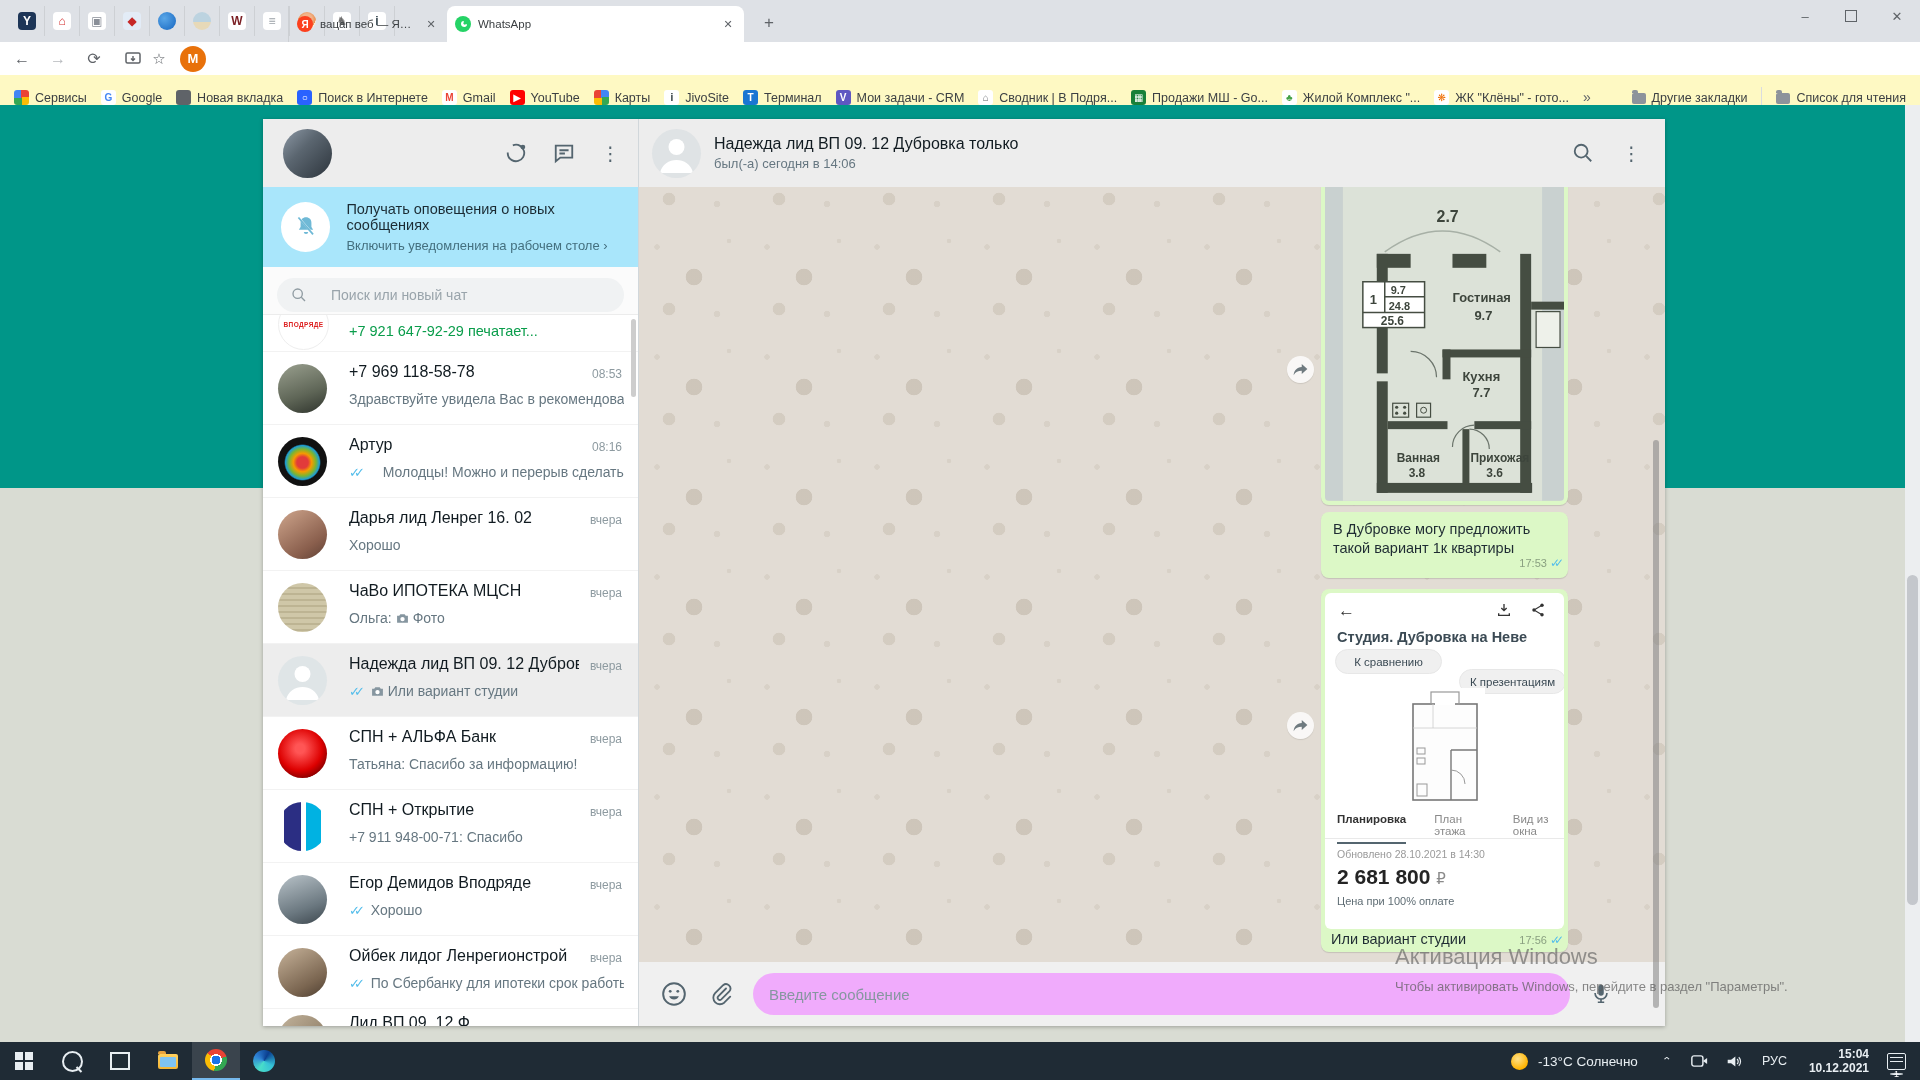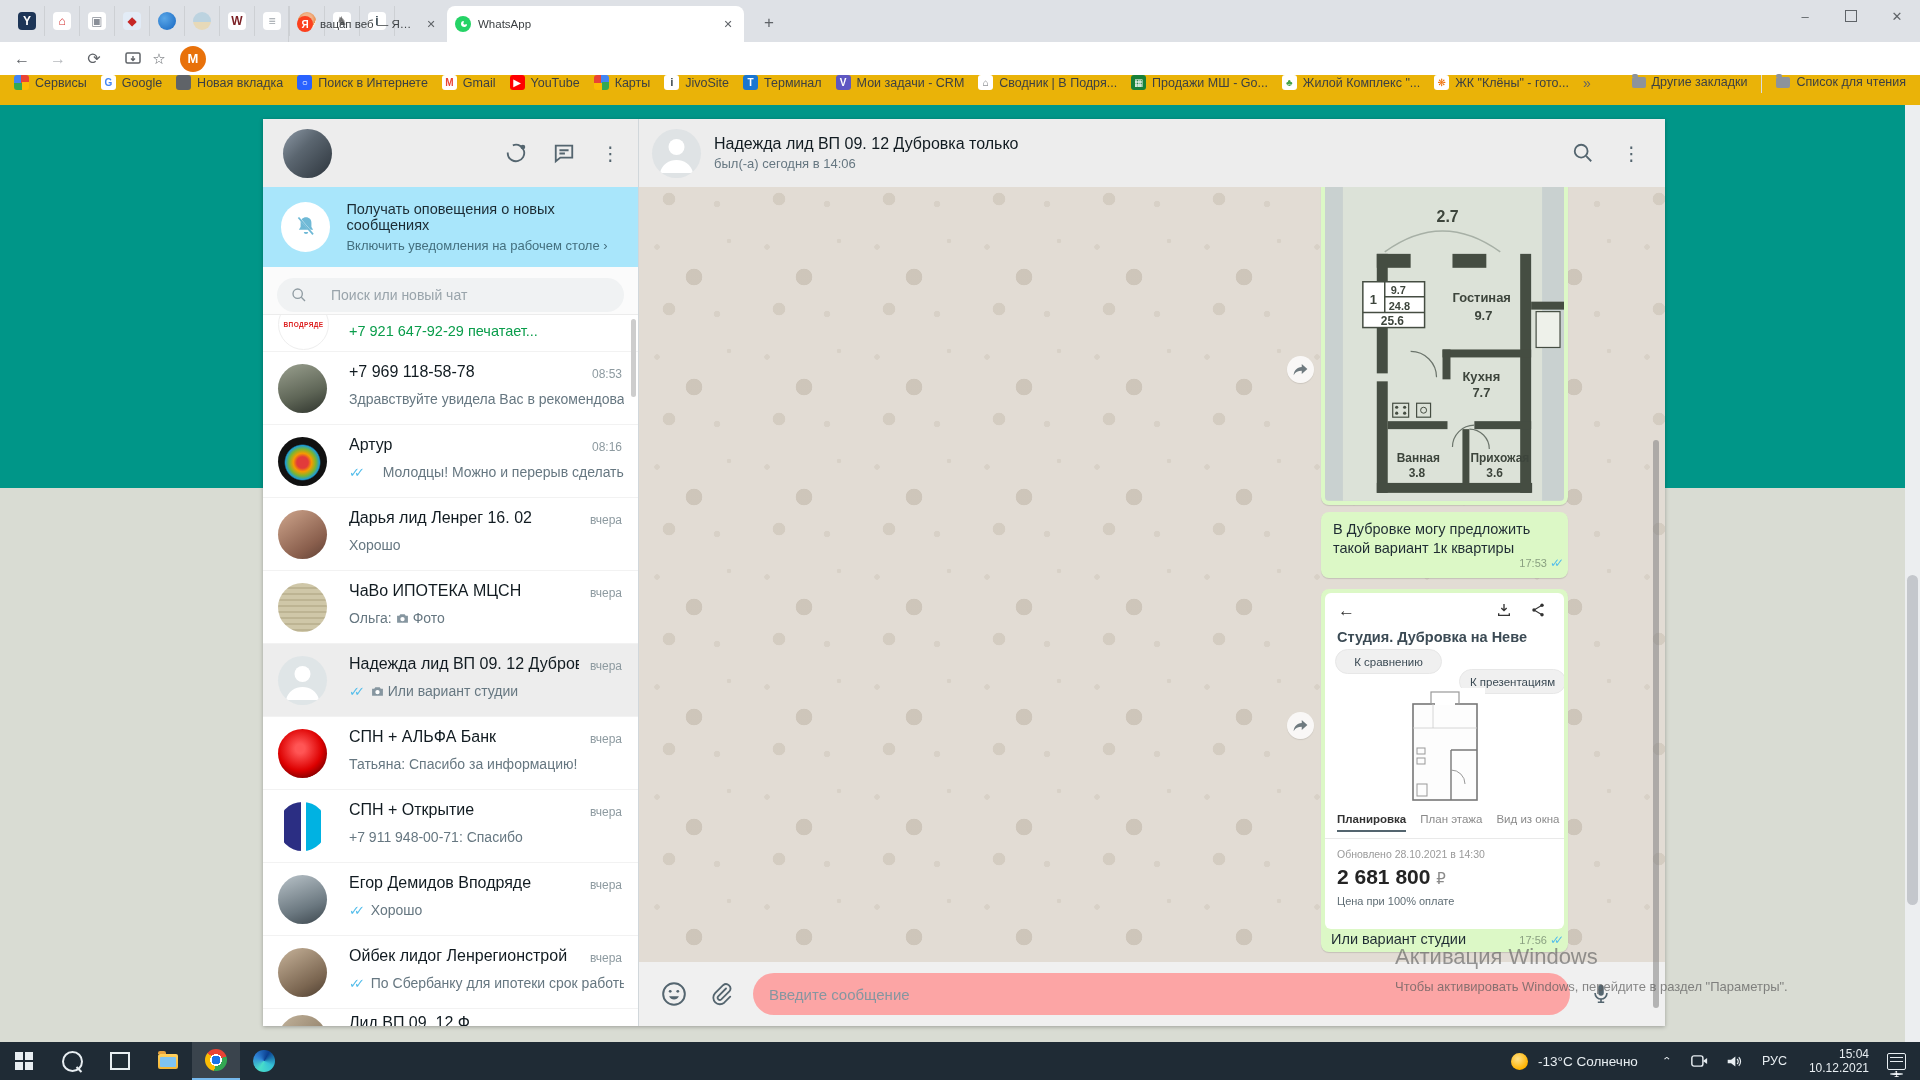--- a/index.html
+++ b/index.html
@@ -28,21 +28,21 @@
   .nav-ic{width:28px;height:28px;display:flex;align-items:center;justify-content:center;font-size:16px;color:#5f6368;margin-left:8px;border-radius:50%;}
   .nav-ic.dim{color:#b6b9bd;}
   .omnibox{margin-left:10px;width:1560px;height:28px;background:#f1f3f4;border-radius:14px;display:flex;align-items:center;padding:0 14px;box-sizing:border-box;}
   .lock-ic{width:10px;height:8px;border:1.6px solid #5f6368;border-radius:2px;position:relative;margin-right:10px;margin-top:4px;}
   .lock-ic:before{content:"";position:absolute;left:1px;top:-6px;width:4px;height:5px;border:1.6px solid #5f6368;border-bottom:none;border-radius:4px 4px 0 0;}
   .url-text{font-size:13.5px;color:#202124;}
   .bar-right{display:flex;align-items:center;margin-left:12px;}
   .bar-ic{width:26px;height:26px;display:flex;align-items:center;justify-content:center;color:#5f6368;font-size:15px;}
   .profile-chip{width:26px;height:26px;border-radius:50%;background:#e8710a;color:#fff;font-size:13px;font-weight:bold;
     display:flex;align-items:center;justify-content:center;margin-left:8px;}
-  .bookmarks{left:0;top:75px;width:1920px;height:30px;background:#eab308;display:flex;align-items:flex-start;border-bottom:1px solid #e8eaed;}
+  .bookmarks{left:0;top:75px;width:1920px;height:30px;background:#fef9c3;display:flex;align-items:flex-end;border-bottom:1px solid #e8eaed;}
   .bm{display:flex;align-items:center;margin-left:14px;font-size:12.5px;color:#3c4043;white-space:nowrap;}
   .bm-ic{width:15px;height:15px;border-radius:3px;margin-right:6px;display:flex;align-items:center;justify-content:center;font-size:10px;font-weight:bold;}
   .bm-overflow{margin-left:14px;color:#5f6368;font-size:14px;}
   .bm-spacer{flex:1;}
   .mini-folder{width:14px;height:11px;background:#8d939b;border-radius:2px;position:relative;margin-right:6px;}
   .mini-folder:before{content:"";position:absolute;top:-3px;left:0;width:6px;height:3px;background:#8d939b;border-radius:2px 2px 0 0;}
   .bm-sep{width:1px;height:18px;background:#dadce0;margin-left:14px;}
   
   .teal-band{left:0;top:105px;width:1920px;height:383px;background:#009688;}
   .page-scrollbar{right:0;top:105px;width:15px;height:937px;background:#eceef0;}
@@ -108,35 +108,35 @@
   .card-toolbar{position:absolute;left:0;top:0;width:100%;height:34px;}
   .card-back{position:absolute;left:13px;top:8px;font-size:17px;color:#333;}
   .card-dl{position:absolute;right:52px;top:9px;color:#333;}
   .card-share{position:absolute;right:18px;top:9px;color:#333;}
   .card-title{position:absolute;left:12px;top:36px;font-size:14.5px;font-weight:bold;color:#3b4a54;}
   .card-btn{position:absolute;top:56px;height:25px;border-radius:13px;background:#f0f0f0;border:1px solid #e7e7e7;
     font-size:11.5px;color:#3b4a54;display:flex;align-items:center;justify-content:center;box-sizing:border-box;}
   .card-btn.b1{left:10px;width:107px;}
   .card-btn.b2{left:134px;width:107px;margin-top:20px;}
   .card-thumb{position:absolute;left:80px;top:95px;}
-  .card-tabs{position:absolute;left:12px;top:220px;display:flex;gap:14px;font-size:11.5px;color:#8a8a8a;}
+  .card-tabs{position:absolute;left:12px;top:220px;display:flex;gap:28px;font-size:11.5px;color:#8a8a8a;}
   .card-tab.active{color:#333;font-weight:bold;position:relative;}
   .card-tab.active:after{content:"";position:absolute;left:0;right:0;bottom:-7px;height:2px;background:#54656f;}
   .card-div{position:absolute;left:0;top:245px;width:100%;height:1px;background:#e9e9e9;}
   .card-upd{position:absolute;left:12px;top:255px;font-size:10.5px;color:#9a9a9a;}
   .card-price{position:absolute;left:12px;top:272px;font-size:21px;font-weight:bold;color:#242424;}
   .card-cur{font-size:15px;font-weight:normal;color:#8a8a8a;}
   .card-note{position:absolute;left:12px;top:302px;font-size:11px;color:#5f6d74;}
   .card-caption{position:absolute;left:10px;bottom:5px;font-size:14.5px;color:#1f2c33;}
   .fwd-btn{position:absolute;width:27px;height:27px;border-radius:50%;background:rgba(255,255,255,.78);
     display:flex;align-items:center;justify-content:center;box-shadow:0 1px 1px rgba(0,0,0,.1);}
   
   .inputbar{left:0;bottom:0;width:100%;height:64px;background:#f0f0f0;display:flex;align-items:center;z-index:5;}
   .ib-ic{color:#54656f;margin-left:22px;display:flex;align-items:center;}
-  .msg-input{margin-left:20px;width:817px;height:42px;background:#fca5a5;border-radius:21px;border:none;outline:none;
+  .msg-input{margin-left:20px;width:817px;height:42px;background:#f0abfc;border-radius:21px;border:none;outline:none;
     padding:0 16px;font-size:15px;color:#3b4a54;font-family:inherit;box-sizing:border-box;}
   .msg-input::placeholder{color:#8696a0;}
   .mic{margin-left:20px;color:#54656f;}
   
   .watermark{left:1395px;top:944px;z-index:50;pointer-events:none;color:rgba(92,92,92,.62);}
   .wm1{font-size:22px;}
   .wm2{font-size:13px;margin-top:9px;color:rgba(92,92,92,.72);}
   
   .taskbar{left:0;top:1042px;width:1920px;height:38px;background:#1f2b35;display:flex;align-items:center;color:#e8eef2;}
   .tb-cell{width:48px;height:38px;display:flex;align-items:center;justify-content:center;}
@@ -152,21 +152,21 @@
   .chrome-ic{width:22px;height:22px;border-radius:50%;
     background:radial-gradient(circle,#1a73e8 0 28%,#fff 29% 37%,transparent 38%),
     conic-gradient(from -50deg,#ea4335 0 120deg,#34a853 0 240deg,#fbbc05 0 360deg);}
   .edge-ic{width:22px;height:22px;border-radius:50%;background:conic-gradient(from 210deg,#49dec9,#2f83d6,#0a3e8f,#35c1d6,#49dec9);}
   .tray{margin-left:auto;display:flex;align-items:center;gap:0;}
   .sun{width:17px;height:17px;border-radius:50%;background:radial-gradient(circle at 40% 35%,#ffe28a,#ffb300 70%);margin-right:10px;}
   .tray-txt{font-size:13.5px;margin-right:14px;}
   .caret{font-size:12px;margin:0 10px;transform:scaleY(.8);}
   .tray-ic{margin:0 9px;display:flex;align-items:center;color:#e8eef2;}
   .lang{font-size:12.5px;margin:0 10px;}
-  .clock{font-size:12px;text-align:right;line-height:14px;margin:0 12px;}
+  .clock{font-size:12px;text-align:right;line-height:14px;margin:0 12px;font-weight:bold;}
   .notif{position:relative;width:17px;height:15px;border:1.7px solid #e8eef2;border-radius:2px;margin:0 14px 0 6px;}
   .notif i{position:absolute;left:2px;right:2px;height:1.5px;background:#e8eef2;}
   .badge{position:absolute;right:-7px;bottom:-6px;width:13px;height:13px;border-radius:50%;background:#4d5860;
     color:#fff;font-size:9px;display:flex;align-items:center;justify-content:center;font-style:normal;}
   svg{display:block;}
   .plan-txt{fill:#3d453c;font-weight:bold;font-family:"Liberation Sans",sans-serif;}
 </style>
 </head>
 <body>
 

